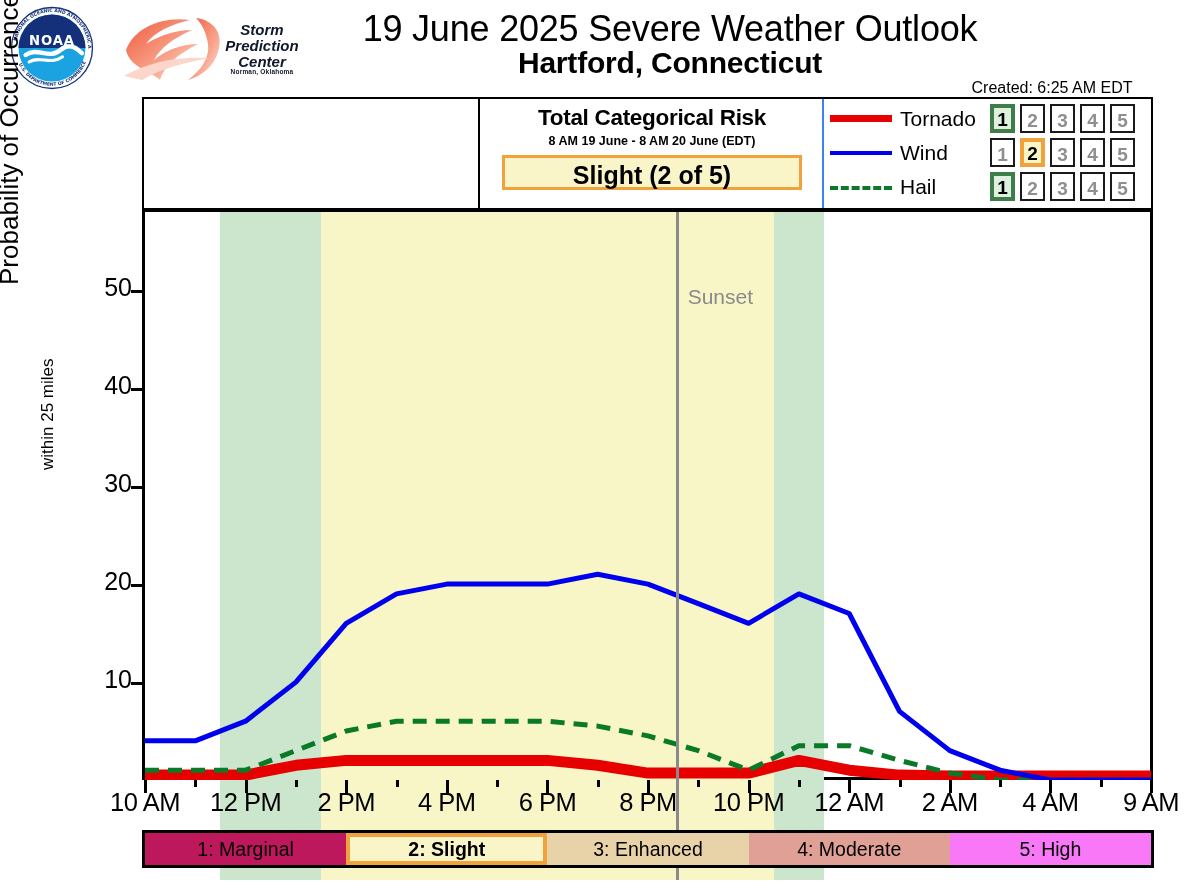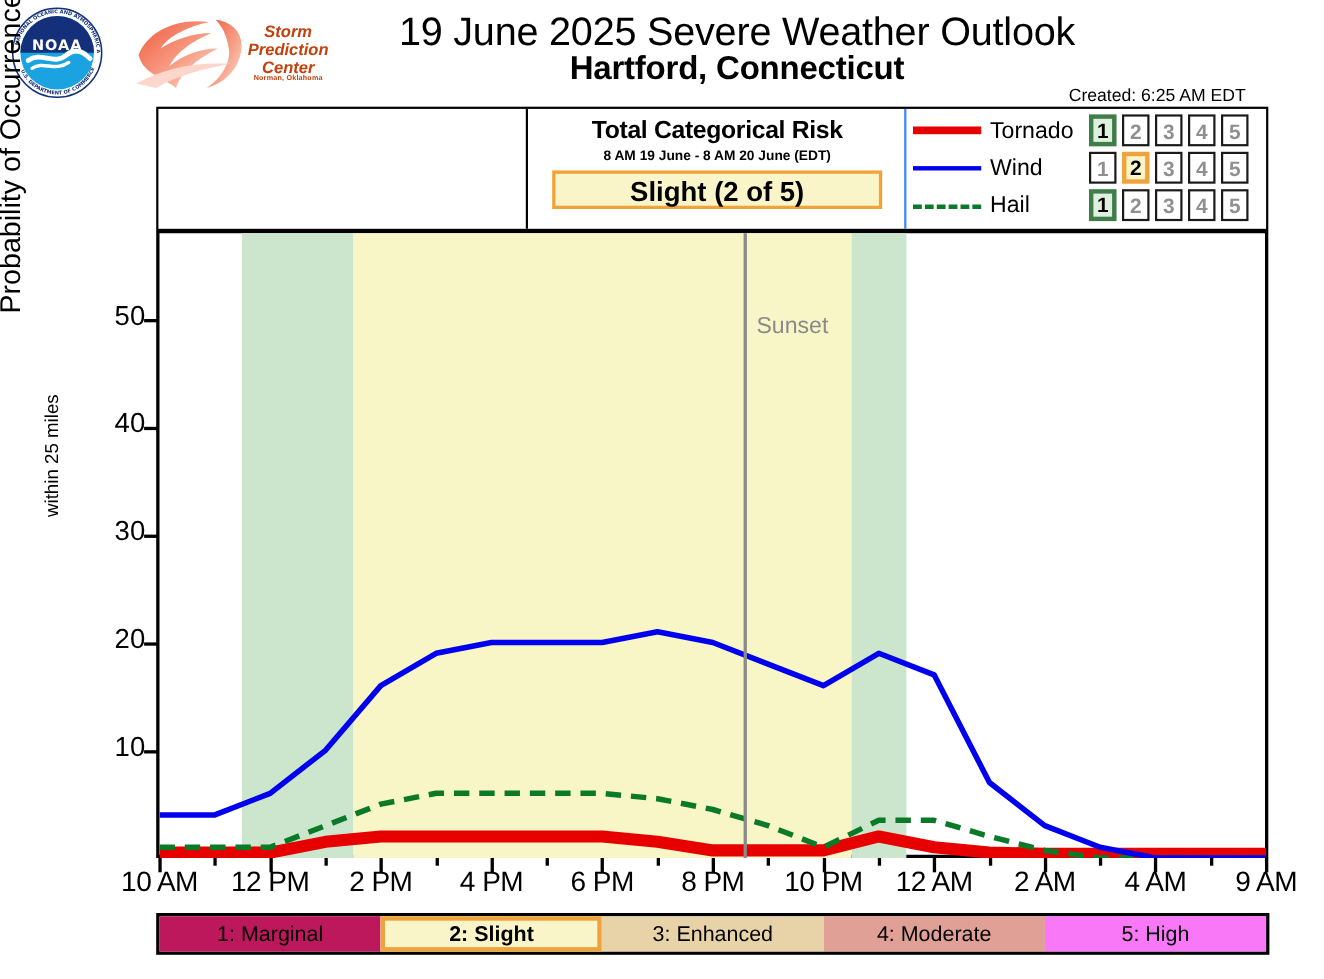--- a/index.html
+++ b/index.html
@@ -11,21 +11,21 @@
     overflow:hidden;
     position:relative;
   }
   .root{position:absolute;inset:0;}
 
   
   .header{position:absolute;left:0;top:0;width:1204px;height:96px;}
   .noaa-logo{position:absolute;left:8px;top:4px;width:88px;height:88px;}
   .spc-logo{position:absolute;left:118px;top:10px;width:168px;height:78px;}
   .spc-text{position:absolute;left:222px;top:22px;width:80px;text-align:center;
-    color:#c2410c;font-weight:bold;font-style:italic;line-height:1.05;}
+    color:#0f172a;font-weight:bold;font-style:italic;line-height:1.05;}
   .spc-text .l1{font-size:15px;}
   .spc-text .l2{font-size:15px;}
   .spc-text .l3{font-size:15px;}
   .spc-text .l4{font-size:6.5px;font-style:normal;font-weight:bold;letter-spacing:.2px;}
 
   .title-wrap{position:absolute;left:300px;top:12px;width:740px;text-align:center;}
   .title-1{font-size:36px;line-height:34px;font-weight:normal;letter-spacing:-.2px;}
   .title-2{font-size:30px;line-height:34px;font-weight:bold;letter-spacing:-.2px;}
 
   .created{position:absolute;right:52px;top:80px;width:200px;text-align:center;
@@ -61,21 +61,21 @@
     border:2px solid #1a1a1a;background:#fff;box-sizing:border-box;}
   .num-box.on-green{color:#000;background:#dff0df;border:4px solid #3f7d4a;
     line-height:23px;}
   .num-box.on-orange{color:#000;background:#faf5c8;border:4px solid #f0a33c;
     line-height:23px;}
 
   
   .plot-outer{position:absolute;left:142px;top:210px;width:1011px;height:570px;
     border-left:3px solid #000;border-right:3px solid #000;
     border-top:2px solid #000;border-bottom:3px solid #000;box-sizing:border-box;}
-  .plot-area{position:absolute;left:145px;top:212px;width:1006px;height:568px;}
+  .plot-area{position:absolute;left:145px;top:212px;width:1006px;height:668px;}
   .band{position:absolute;top:0;height:100%;}
   .sunset-line{position:absolute;top:0;width:3px;height:100%;background:#8a8a8a;}
   .sunset-label{position:absolute;font-size:21px;color:#8a8a8a;}
 
   svg.curves{position:absolute;left:0;top:0;width:1006px;height:568px;}
 
   
   .ylab-main{position:absolute;font-size:26px;left:-6px;top:285px;
     transform:rotate(-90deg);transform-origin:left top;white-space:nowrap;}
   .ylab-sub{position:absolute;font-size:17px;left:38px;top:470px;

